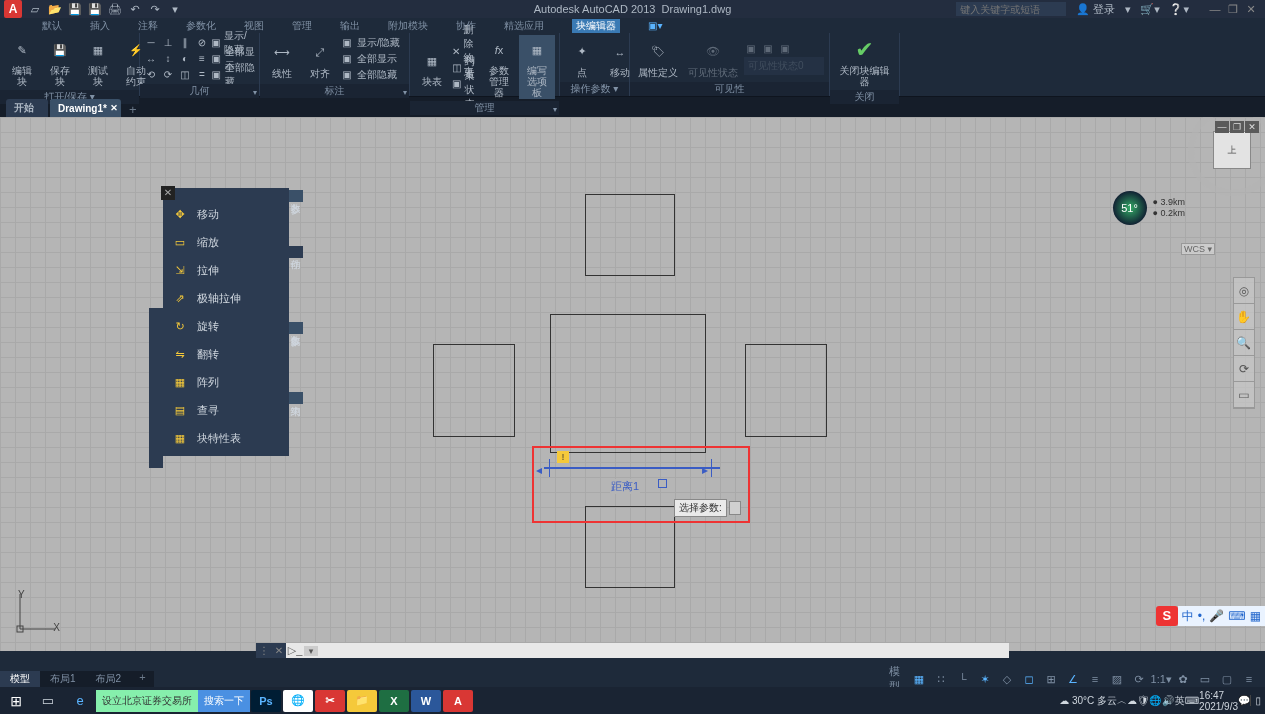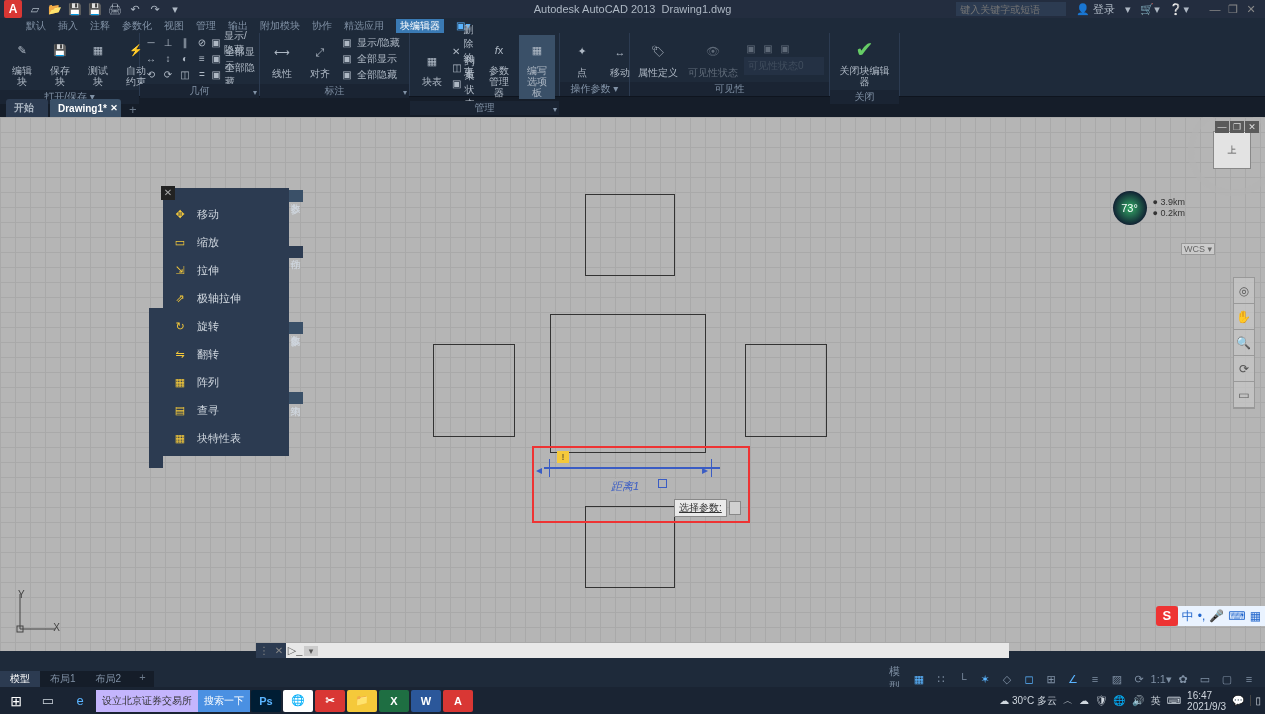--- a/index.html
+++ b/index.html
@@ -10,21 +10,21 @@
 .qat .logo { width:18px; height:18px; background:#d93734; color:#fff; font-weight:bold; text-align:center; line-height:18px; font-size:12px; border-radius:2px;}
 .qat .ic { width:14px; height:14px; color:#aeb8c4; display:flex; align-items:center; justify-content:center; }
 .qat .title { position:absolute; left:50%; transform:translateX(-50%); color:#aeb8c4; font-size:11px; }
 .qat .right { position:absolute; right:6px; display:flex; gap:10px; align-items:center;}
 .qat .right .search { width:110px; height:14px; background:#2c3b51; border:none; color:#888; font-size:10px; padding:0 4px;}
 .qat .right span { color:#aeb8c4; font-size:11px;}
 .wctl { display:flex; gap:2px; margin-left:8px;}
 .wctl div { width:16px; height:12px; color:#888; text-align:center; font-size:11px; line-height:12px; cursor:default;}
 
 .menubar { height:15px; background:#1e2a3a; display:flex; gap:12px; padding:0 26px; align-items:center;}
-.menubar span { color:#8091a5; font-size:10px; }
+.menubar span { color:#8091a5; font-size:10px;margin-left:16px; }
 .menubar .active { background:#3a7ab4; color:#fff; padding:0 4px;}
 
 
 .ribbon { height:64px; background:#1e2a3a; border-bottom:1px solid #0e141e; display:flex; }
 .rgroup { border-right:1px solid #2c3b51; display:flex; flex-direction:column; justify-content:space-between; }
 .rgroup .body { flex:1; display:flex; align-items:center; gap:2px; padding:2px 4px;}
 .rgroup .label { height:14px; background:#1a2433; text-align:center; color:#8091a5; font-size:10px; line-height:14px; padding:0 4px; position:relative;}
 .rgroup .label .drop { position:absolute; right:2px; top:2px; font-size:8px; color:#8091a5;}
 .rbtn { display:flex; flex-direction:column; align-items:center; justify-content:center; gap:1px; padding:1px 4px; }
 .rbtn .ic { width:28px; height:28px; display:flex; align-items:center; justify-content:center; color:#aeb8c4;}
@@ -54,25 +54,25 @@
 }
 .mini-wctl { position:absolute; top:4px; right:6px; display:flex; gap:1px; z-index:5;}
 .mini-wctl div { width:14px; height:12px; background:#5a5a5a; color:#ddd; font-size:9px; text-align:center; line-height:12px;}
 .canvas .rect { position:absolute; border:1px solid #333; background:transparent; }
 .highlight-box { position:absolute; border:2px solid #e33; left:532px; top:329px; width:218px; height:77px;}
 .dim-line { position:absolute; left:544px; top:350px; width:176px; height:2px; background:#3a5cc4;}
 .dim-arrow-l { position:absolute; left:536px; top:346px; color:#3a5cc4; font-size:12px;}
 .dim-arrow-r { position:absolute; left:702px; top:346px; color:#3a5cc4; font-size:12px;}
 .dim-tick-l, .dim-tick-r { position:absolute; width:1px; height:18px; background:#3a5cc4; top:342px;}
 .dim-tick-l{left:549px;} .dim-tick-r{left:711px;}
-.dim-label { position:absolute; left:610px; top:362px; color:#3a5cc4; font-size:11px; background:#b5b5b5; padding:0 1px;font-style:italic;}
+.dim-label { position:absolute; left:610px; top:362px; color:#3a5cc4; font-size:11px; background:#b5b5b5; padding:0 1px;}
 .grip { position:absolute; width:9px; height:9px; border:1px solid #3a5cc4; left:658px; top:362px; background:#b5b5b5;}
 .warn-ic { position:absolute; left:557px; top:334px; width:12px; height:12px; background:#f5c93a; color:#333; font-size:9px; text-align:center; line-height:12px;}
 .prompt { position:absolute; left:674px; top:382px; display:flex; align-items:center;}
-.prompt .lab { background:#eaeaea; border:1px solid #888; font-size:10px; padding:1px 4px; color:#333;text-decoration:underline;}
+.prompt .lab { background:#eaeaea; border:1px solid #888; font-size:10px; padding:1px 4px; color:#333;}
 .prompt .box { width:12px; height:14px; background:#d0d0d0; border:1px solid #888; margin-left:2px;}
 
 
 .palette { position:absolute; left:163px; top:71px; width:126px; background:#2c3b51; z-index:10; }
 .palette .close { position:absolute; left:-2px; top:-2px; width:14px; height:14px; background:#222; color:#aaa; font-size:10px; text-align:center; line-height:14px;}
 .palette .col { display:flex; flex-direction:column; padding:14px 4px 6px 4px; gap:4px;}
 .palette .item { display:flex; align-items:center; gap:8px; height:24px; padding:0 4px;}
 .palette .item .pic { width:18px; height:18px; display:flex; align-items:center; justify-content:center; color:#f5c93a;}
 .palette .item .ptxt { font-size:11px; color:#cfd6de;}
 .palette .sidetab { position:absolute; right:-14px; width:14px; background:#3a5068; color:#cfd6de; font-size:10px; writing-mode:vertical-rl; text-align:center; padding:6px 1px;}
@@ -114,24 +114,24 @@
 
 .statusbar { position:absolute; bottom:27px; right:0; height:16px; display:flex; align-items:center; gap:6px; padding:0 8px;}
 .statusbar .sic { width:16px; height:14px; display:flex; align-items:center; justify-content:center; color:#8091a5; font-size:11px;}
 .statusbar .sic.on { color:#5ab4ff;}
 
 
 .taskbar { position:absolute; bottom:0; left:0; right:0; height:27px; background:#1a2433; display:flex; align-items:center;}
 .taskbar .start { width:32px; text-align:center; color:#fff; font-size:14px;}
 .taskbar .tbtn { width:32px; height:27px; display:flex; align-items:center; justify-content:center; color:#cfd6de; font-size:13px;}
 .taskbar .sbox { display:flex; align-items:center; height:22px;}
-.taskbar .sbox .lab { background:#c4b5fd; color:#333; font-size:10px; padding:0 6px; height:22px; display:flex; align-items:center;}
+.taskbar .sbox .lab { background:#86efac; color:#333; font-size:10px; padding:0 6px; height:22px; display:flex; align-items:center;}
 .taskbar .sbox .go { background:#4a90e2; color:#fff; font-size:10px; padding:0 6px; height:22px; display:flex; align-items:center;}
 .taskbar .app { width:30px; height:22px; margin:0 1px; border-radius:2px; display:flex; align-items:center; justify-content:center; font-size:11px; font-weight:bold;}
-.taskbar .tray { position:absolute; right:4px; display:flex; align-items:center; gap:6px; font-size:10px; color:#cfd6de;}
+.taskbar .tray { position:absolute; right:4px; display:flex; align-items:center; font-size:10px; color:#cfd6de;}
 .taskbar .tray .clock { text-align:left; line-height:11px;}
 .S-badge { position:absolute; right:0; bottom:88px; height:20px; display:flex; align-items:center;}
 .S-badge .s { width:22px; height:20px; background:#e33; color:#fff; font-weight:bold; font-size:13px; text-align:center; line-height:20px; border-radius:3px;}
 .S-badge .rest { background:#eaf3ff; display:flex; gap:4px; padding:0 4px; height:20px; align-items:center;}
 .S-badge .rest span { font-size:12px; color:#2266cc;}
 
 svg { overflow:visible; }
 </style>
 </head>
 <body>
@@ -439,21 +439,21 @@
   </div>
 
   <div class="navw">
     <div class="vbox">
         <div class="vring"></div>
         <span>上</span>
       </div>
   </div>
   <div class="wcs-lab">WCS ▾</div>
   <div class="gage">
-    <div class="circ">73°</div>
+    <div class="circ">51°</div>
     <div class="vals">
         <div>● <span>3.9km</span></div>
         <div>● <span>0.2km</span></div>
       </div>
   </div>
   <div class="navtools">
     <div>◎</div>
     <div>✋</div>
     <div>🔍</div>
     <div>⟳</div>

